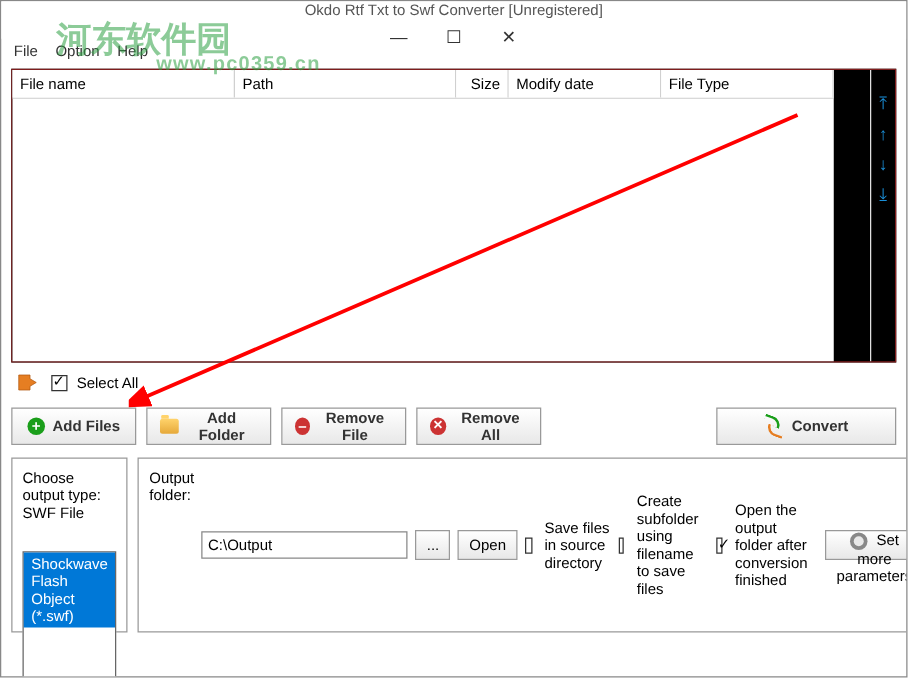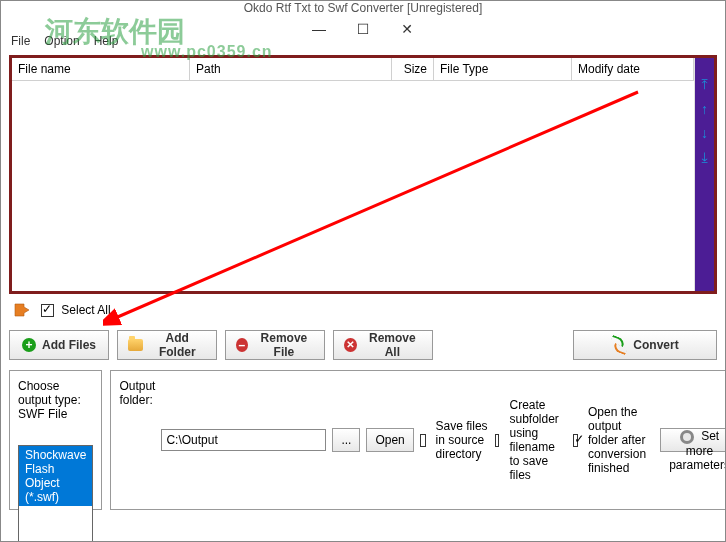--- a/index.html
+++ b/index.html
@@ -6,23 +6,23 @@
 body { font-family: "Segoe UI", Tahoma, sans-serif; font-size: 12px; background: #fff; width: 726px; height: 542px; position: relative; overflow: hidden; border: 1px solid #888; }
 .titlebar { height: 30px; display: flex; align-items: center; padding: 0 8px; background: #fff; flex-direction: column; }
 .titlebar .icon { width: 16px; height: 16px; background: radial-gradient(circle, #4a90d9 40%, #2e6da4 100%); border-radius: 50%; margin-right: 6px; }
 .titlebar .title { flex: 1; color: #555; font-size: 12px; }
 .win-controls { display: flex; }
 .win-controls span { width: 44px; height: 28px; display: flex; align-items: center; justify-content: center; font-size: 14px; color: #333; cursor: pointer; }
 .menubar { height: 20px; display: flex; align-items: center; padding: 0 10px; gap: 14px; color: #333; }
 .menubar span { cursor: pointer; }
 .watermark { position: absolute; top: 12px; left: 44px; font-size: 28px; font-weight: bold; font-family: "Microsoft YaHei", sans-serif; pointer-events: none; z-index: 99; }
 .wm1 { color: rgba(46,160,67,0.55); }
-.wm2 { font-size: 16px; color: rgba(46,160,67,0.55); position: absolute; top: 42px; left: 140px; letter-spacing: 1px; }
+.wm2 { font-size: 16px; color: rgba(46,160,67,0.55); position: absolute; top: 42px; left: 124px; letter-spacing: 1px; }
 .main { padding: 4px 8px 8px 8px; }
-.table-wrap { border: 3px solid #7f1d1d; background: #4c1d95; display: flex; }
+.table-wrap { border: 1px solid #7f1d1d; background: #000000; display: flex; gap: 29px; }
 .table-main { flex: 1; display: flex; flex-direction: column; }
 .thead { display: flex; background: #fff; border-bottom: 1px solid #d0d0d0; }
 .th { padding: 4px 6px; border-right: 1px solid #d0d0d0; background: #fff; font-weight: normal; color: #000; }
 .th.name { width: 178px; }
 .th.path { flex: 1; }
 .th.size { width: 42px; text-align: right; }
 .th.type { width: 138px; }
 .th.date { width: 122px; }
 .tbody { height: 210px; background: #fff; }
 .side-arrows { width: 20px; display: flex; flex-direction: column; align-items: center; gap: 8px; padding-top: 18px; border-left: 1px solid #e0e0e0; }
@@ -82,22 +82,22 @@
   <span>Help</span>
 </div>
 
 <div class="main">
   <div class="table-wrap">
     <div class="table-main">
       <div class="thead">
         <div class="th name">File name</div>
         <div class="th path">Path</div>
         <div class="th size">Size</div>
+        <div class="th date">Modify date</div>
         <div class="th type">File Type</div>
-        <div class="th date">Modify date</div>
       </div>
       <div class="tbody"></div>
     </div>
     <div class="side-arrows">
       <span>⤒</span>
       <span>↑</span>
       <span>↓</span>
       <span>⤓</span>
     </div>
   </div>

